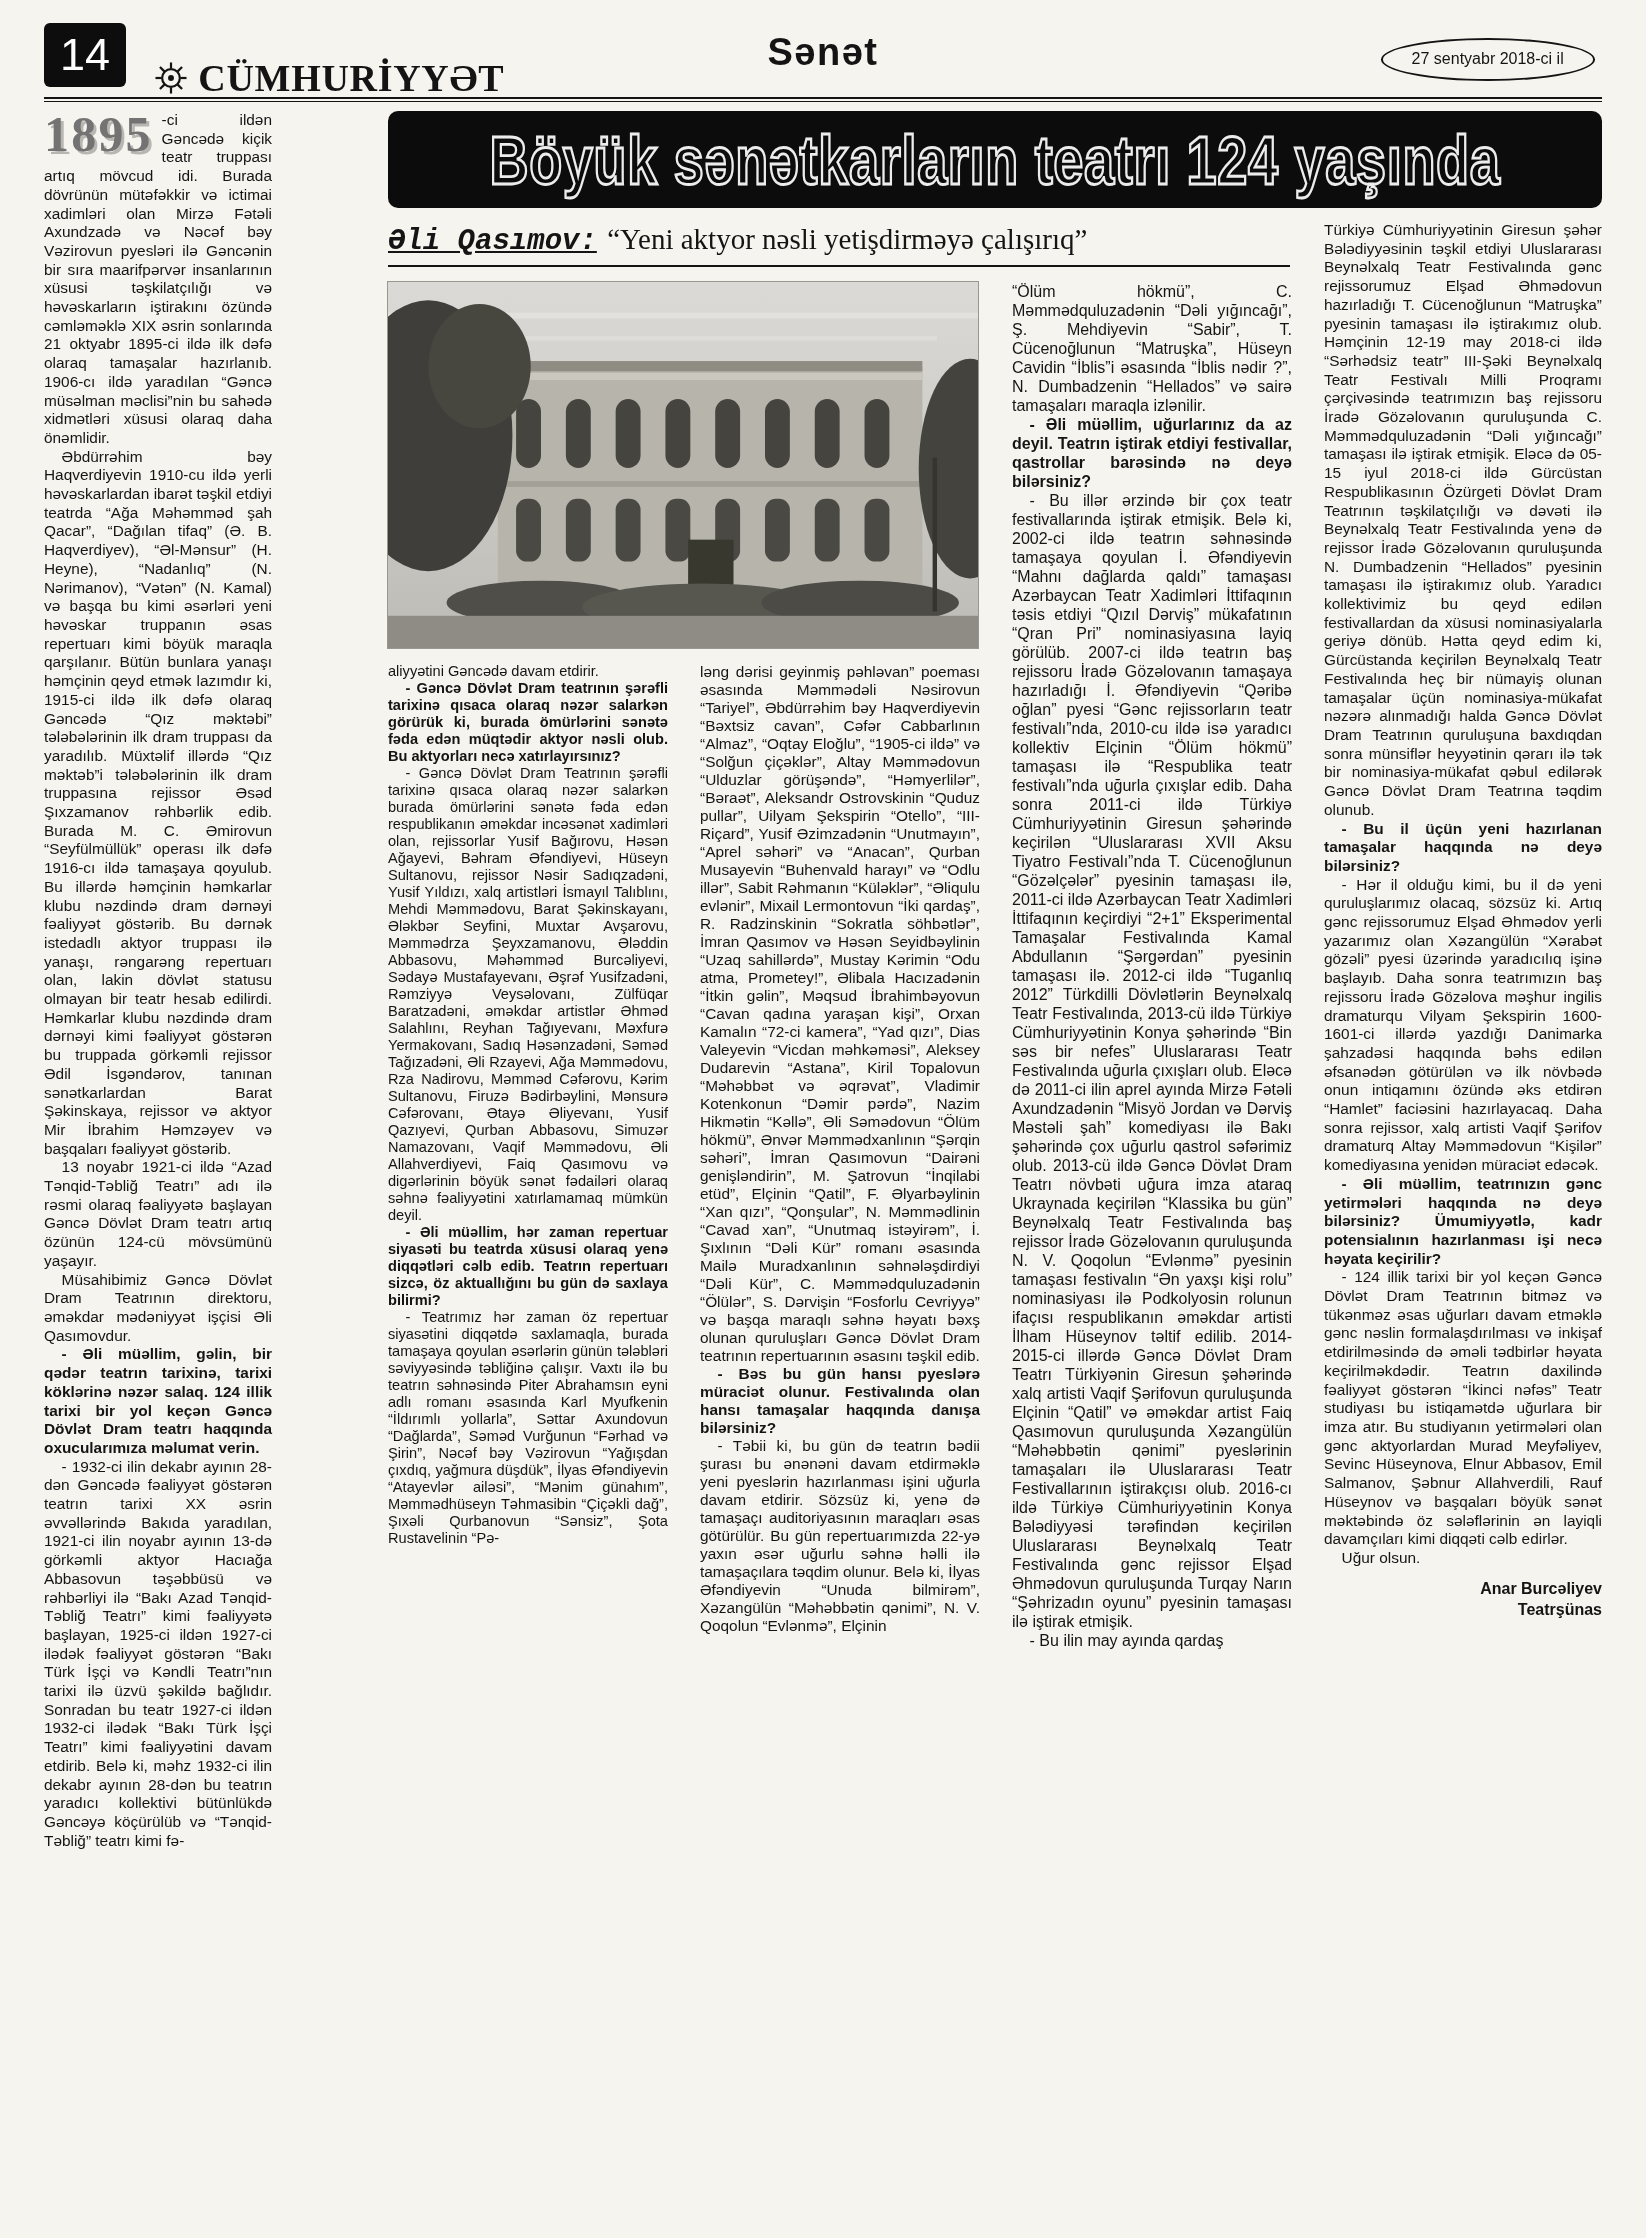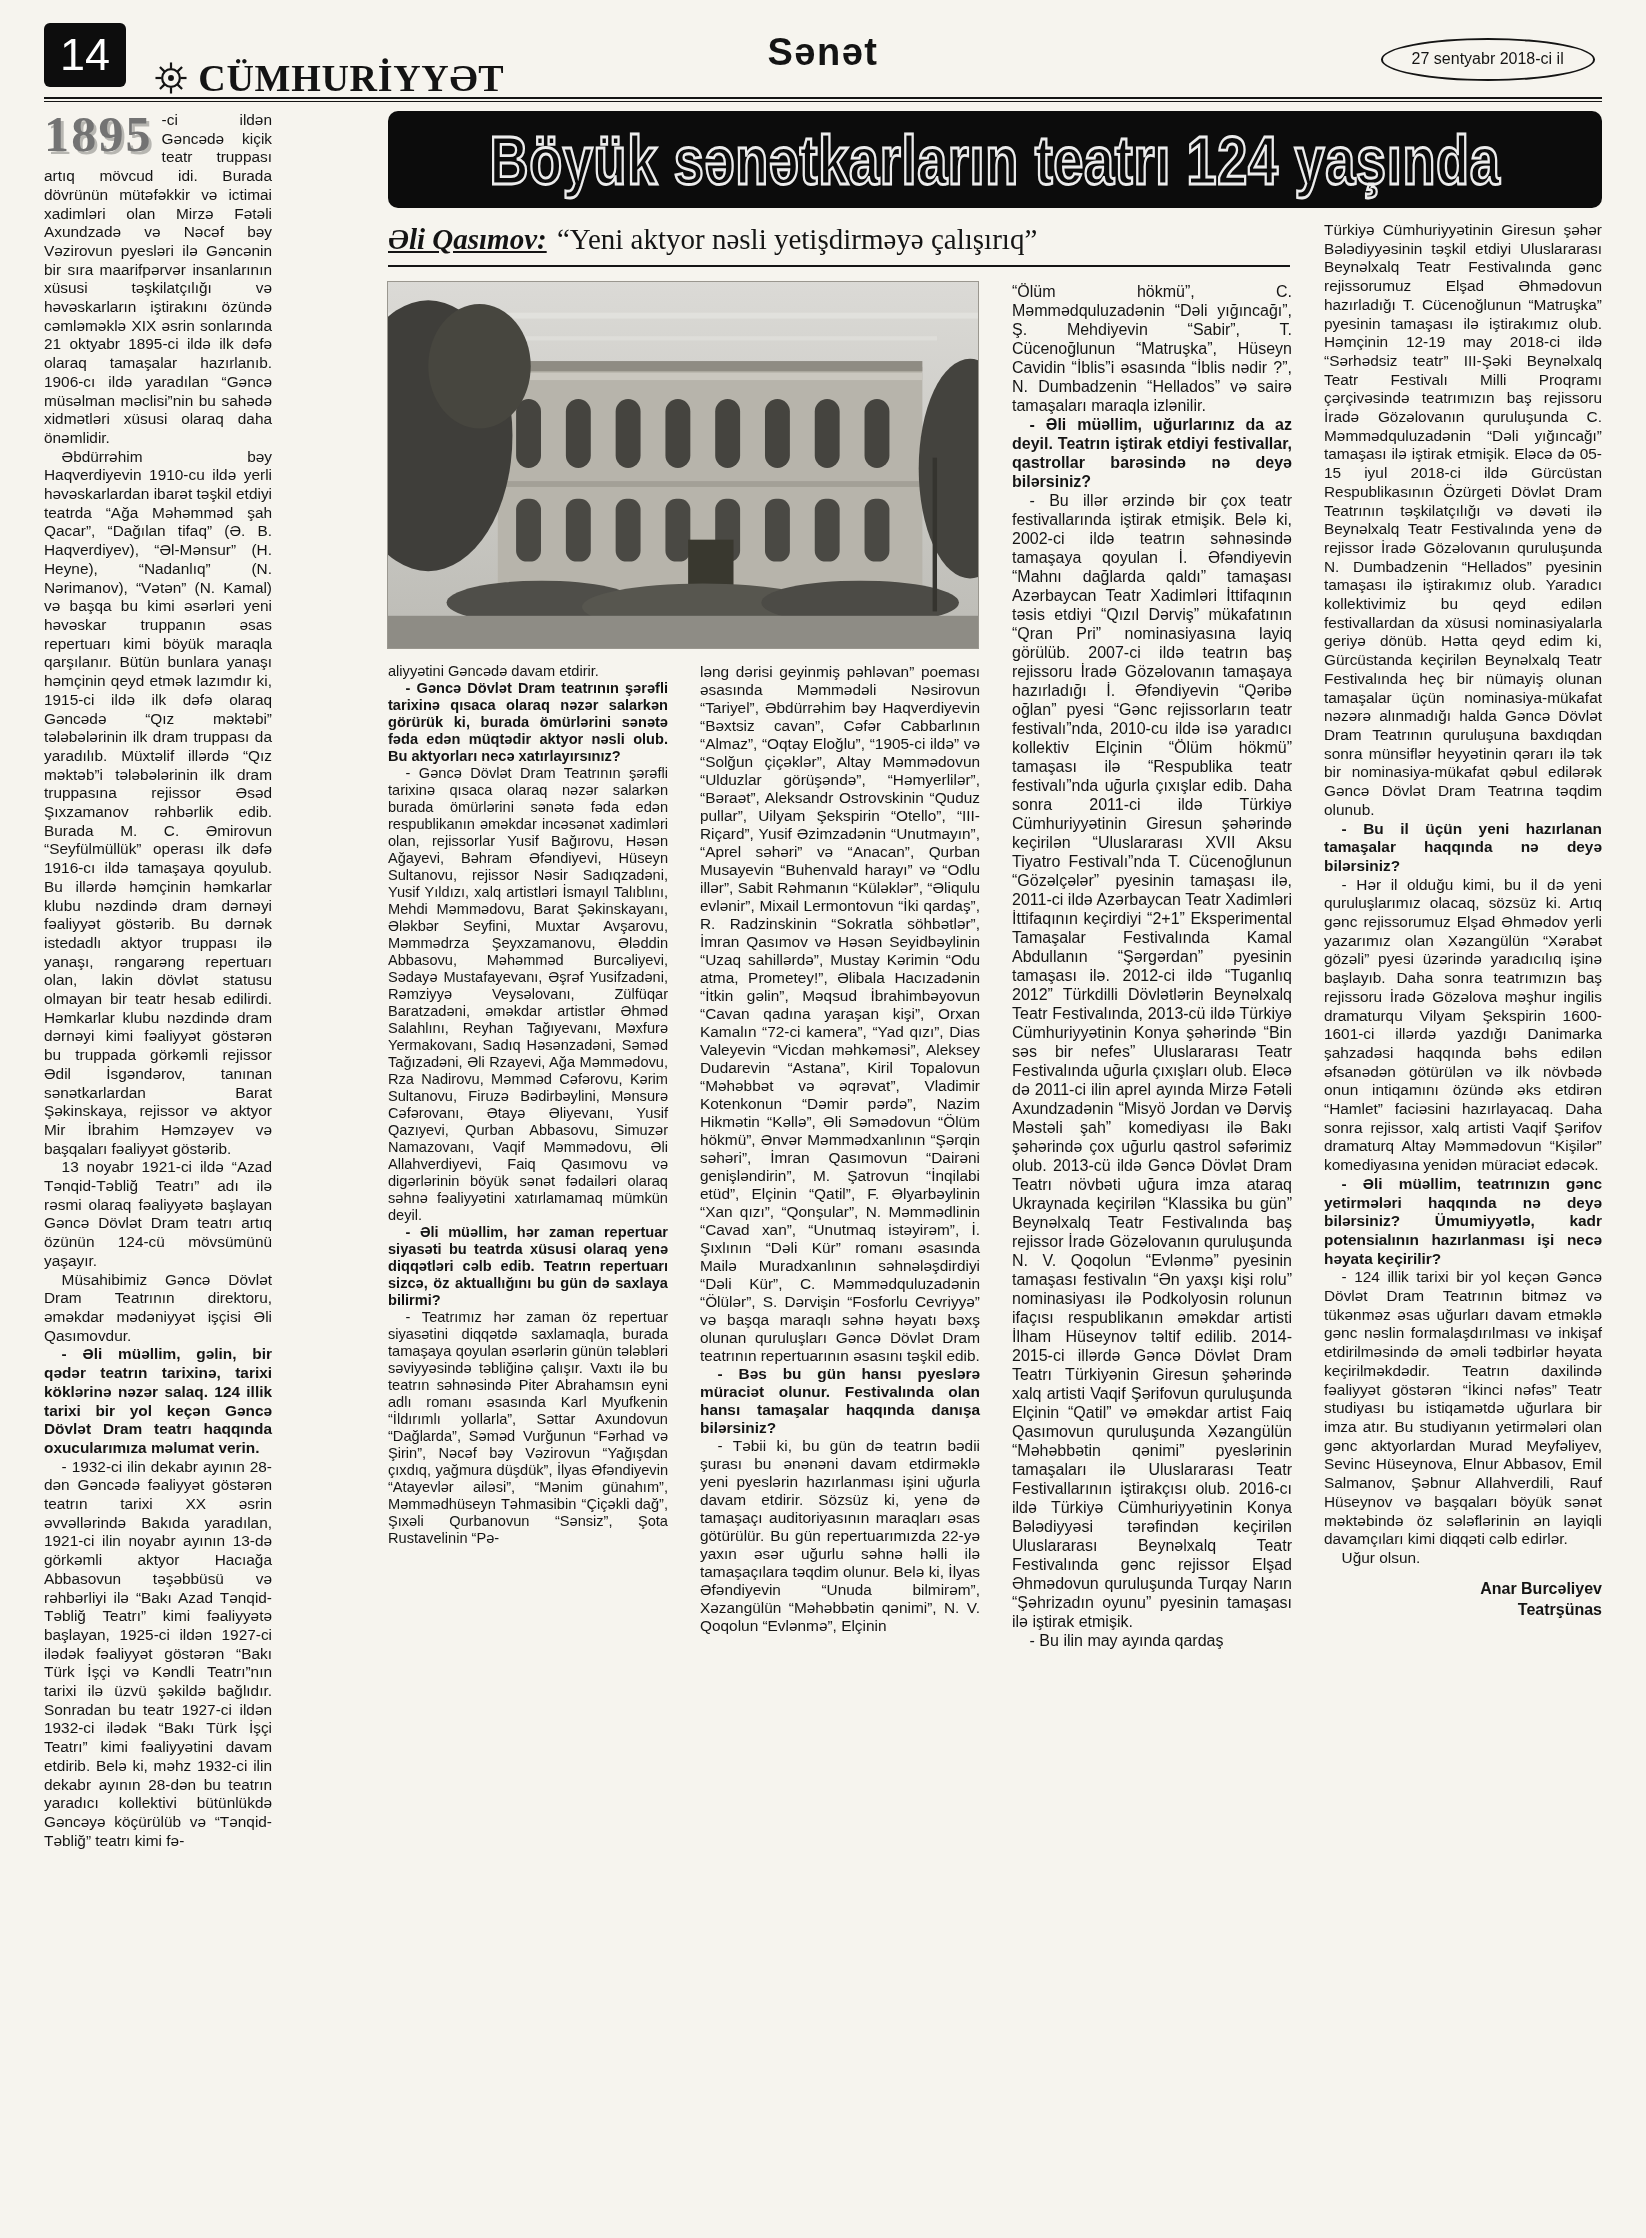--- a/index.html
+++ b/index.html
@@ -52,21 +52,21 @@
     font-size:54px; font-weight:bold; white-space:nowrap;
     color:#0c0c0c; -webkit-text-stroke:2.2px #ececec; text-shadow:0 0 0.7px #ececec;
     transform:scaleY(1.28); transform-origin:center;
     letter-spacing:0.7px;
   }
   .subhead {
     position:absolute; left:388px; top:223px; width:902px; height:42px;
     border-bottom:2.2px solid #141414; font-family:"Liberation Serif", serif;
     font-size:29px; white-space:nowrap;
   }
-  .subhead .speaker { font-style:italic; font-weight:bold; text-decoration:underline; margin-right:10.3px; }
+  .subhead .speaker { font-style:italic; font-weight:bold; text-decoration:underline; margin-right:10.3px;font-family:Liberation Mono, monospace; }
   .photo {
     position:absolute; left:388px; top:282px; width:590px; height:366px; margin:0;
     outline:0.7px solid #9a978f;
   }
   .photo svg { display:block; }
 
   .dropcap {
     float:left; font-family:"Liberation Serif", serif; font-weight:bold;
     font-size:50px; line-height:41px; margin:2.9px 8.8px 0 0; color:#737373;
     text-shadow:2.9px 2.9px 0 rgba(20,20,20,0.28); letter-spacing:2.2px;

